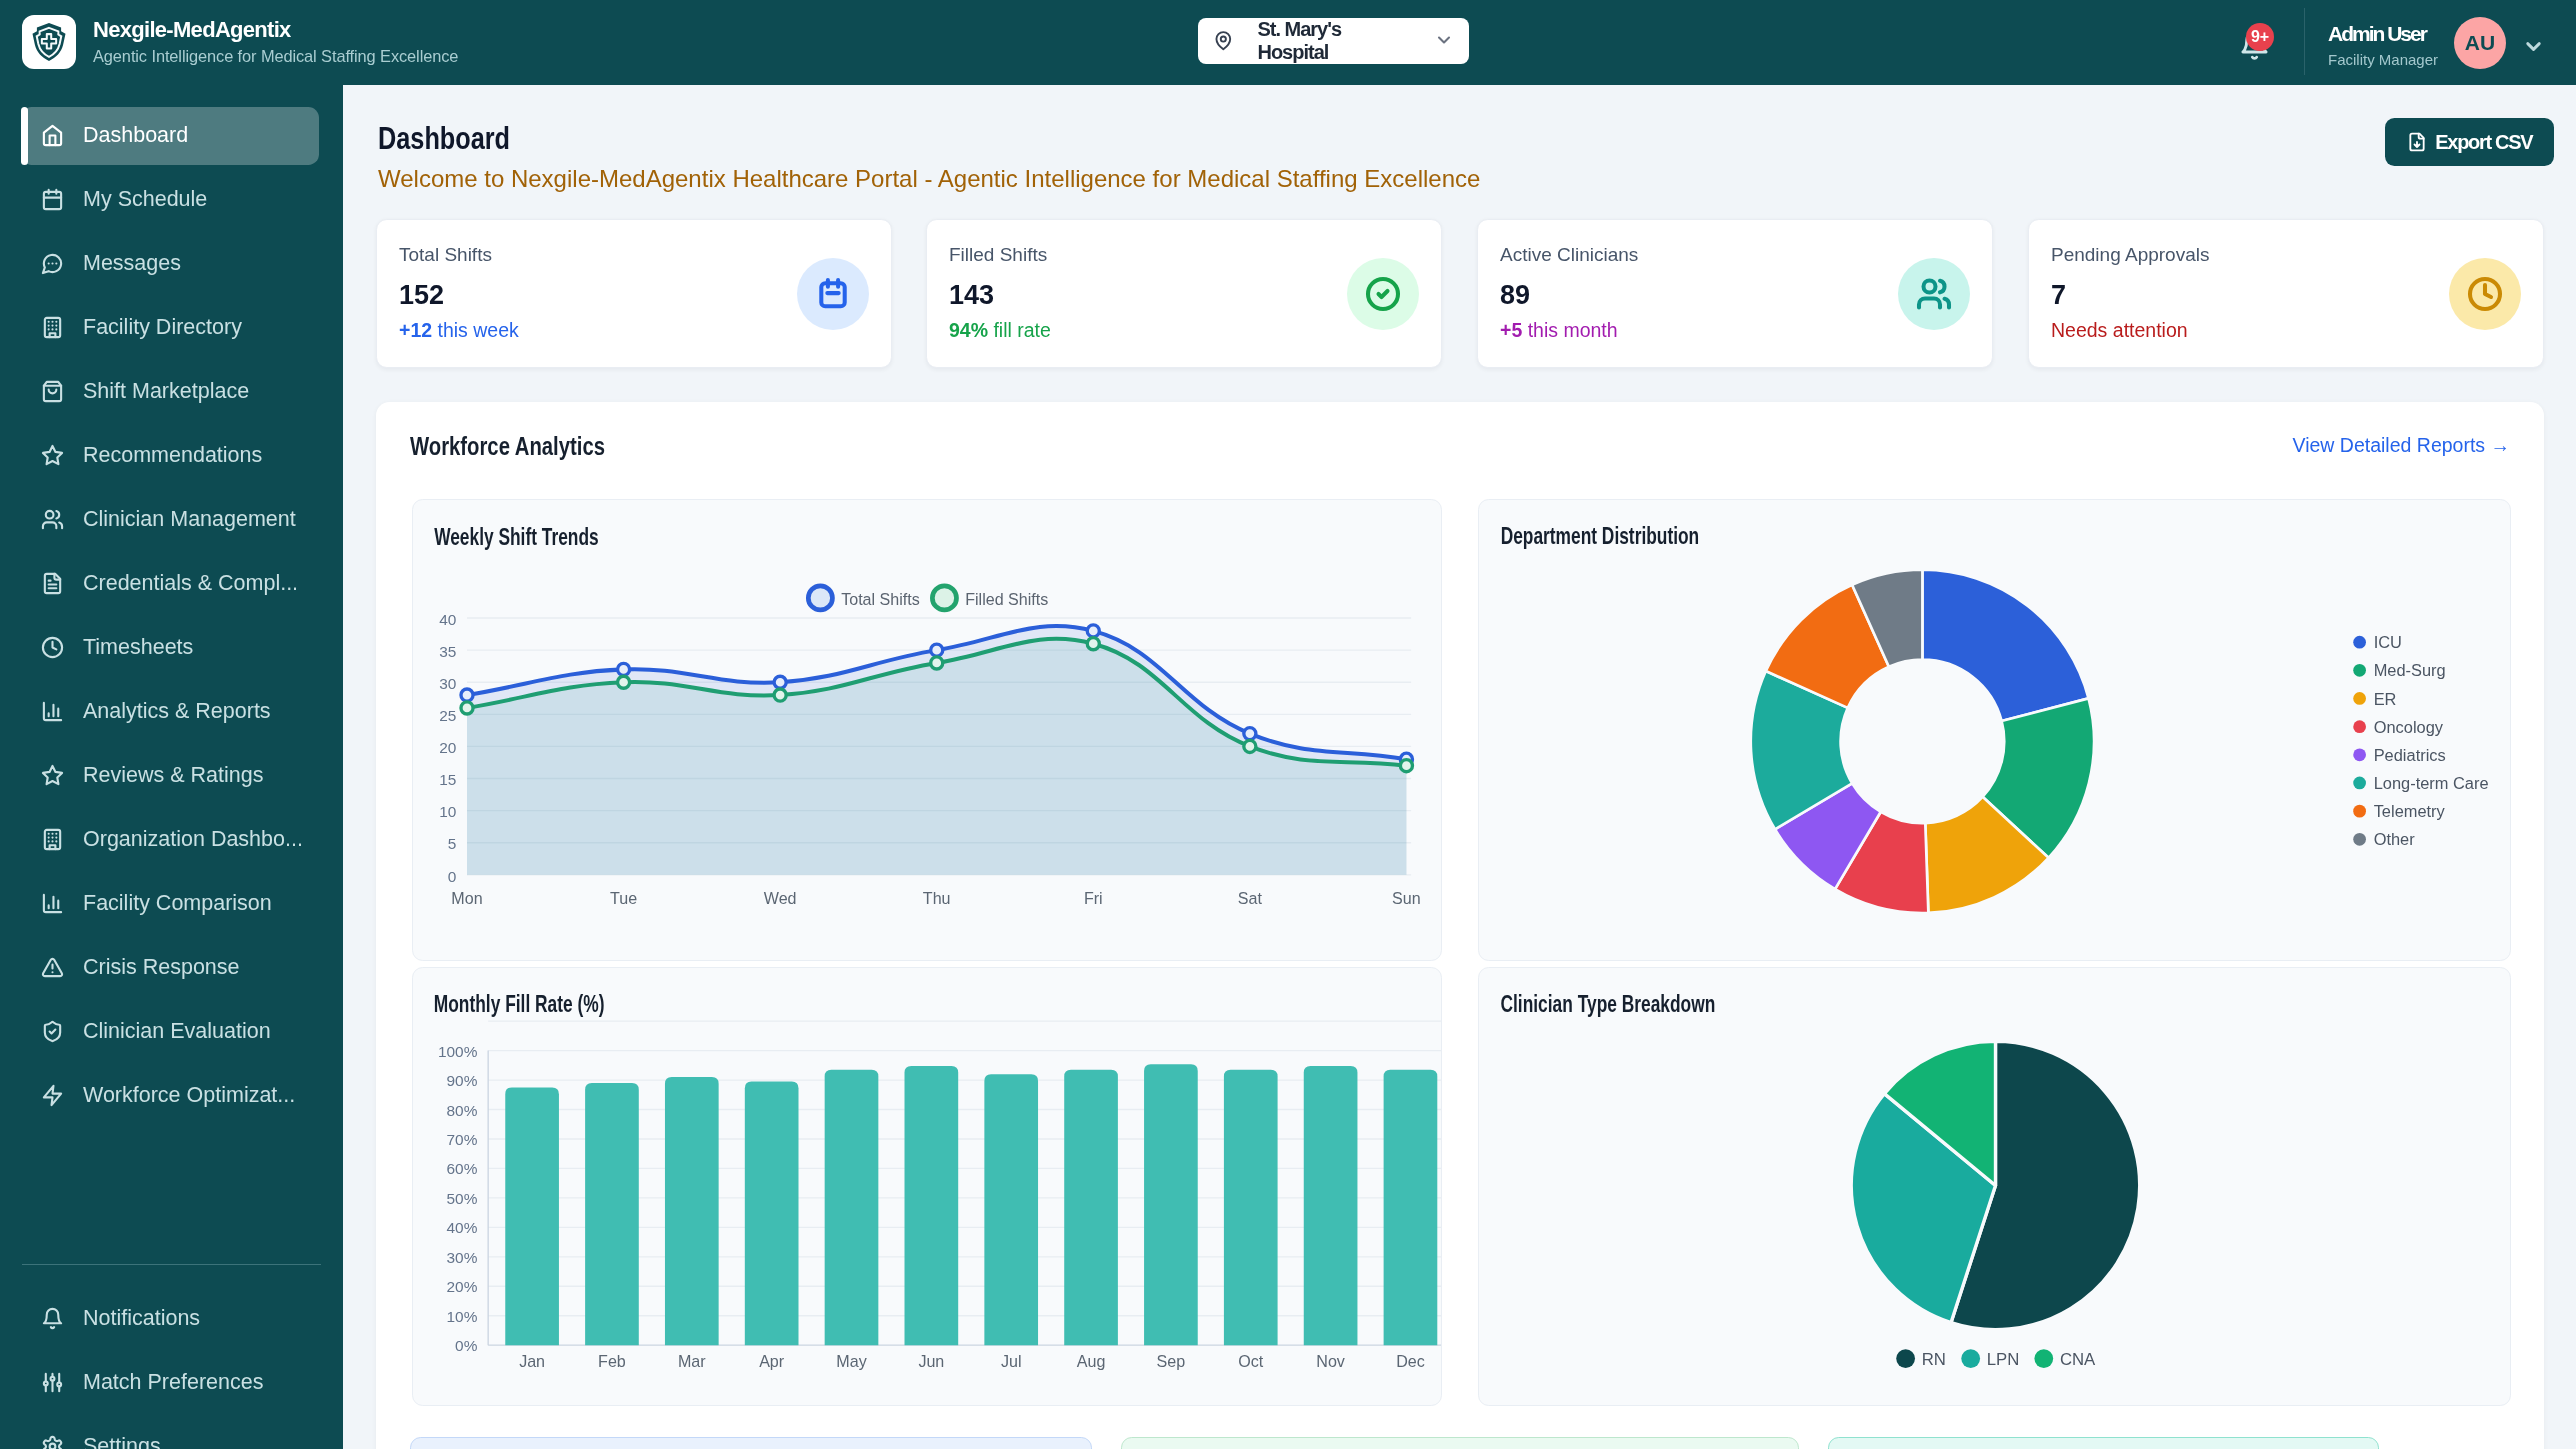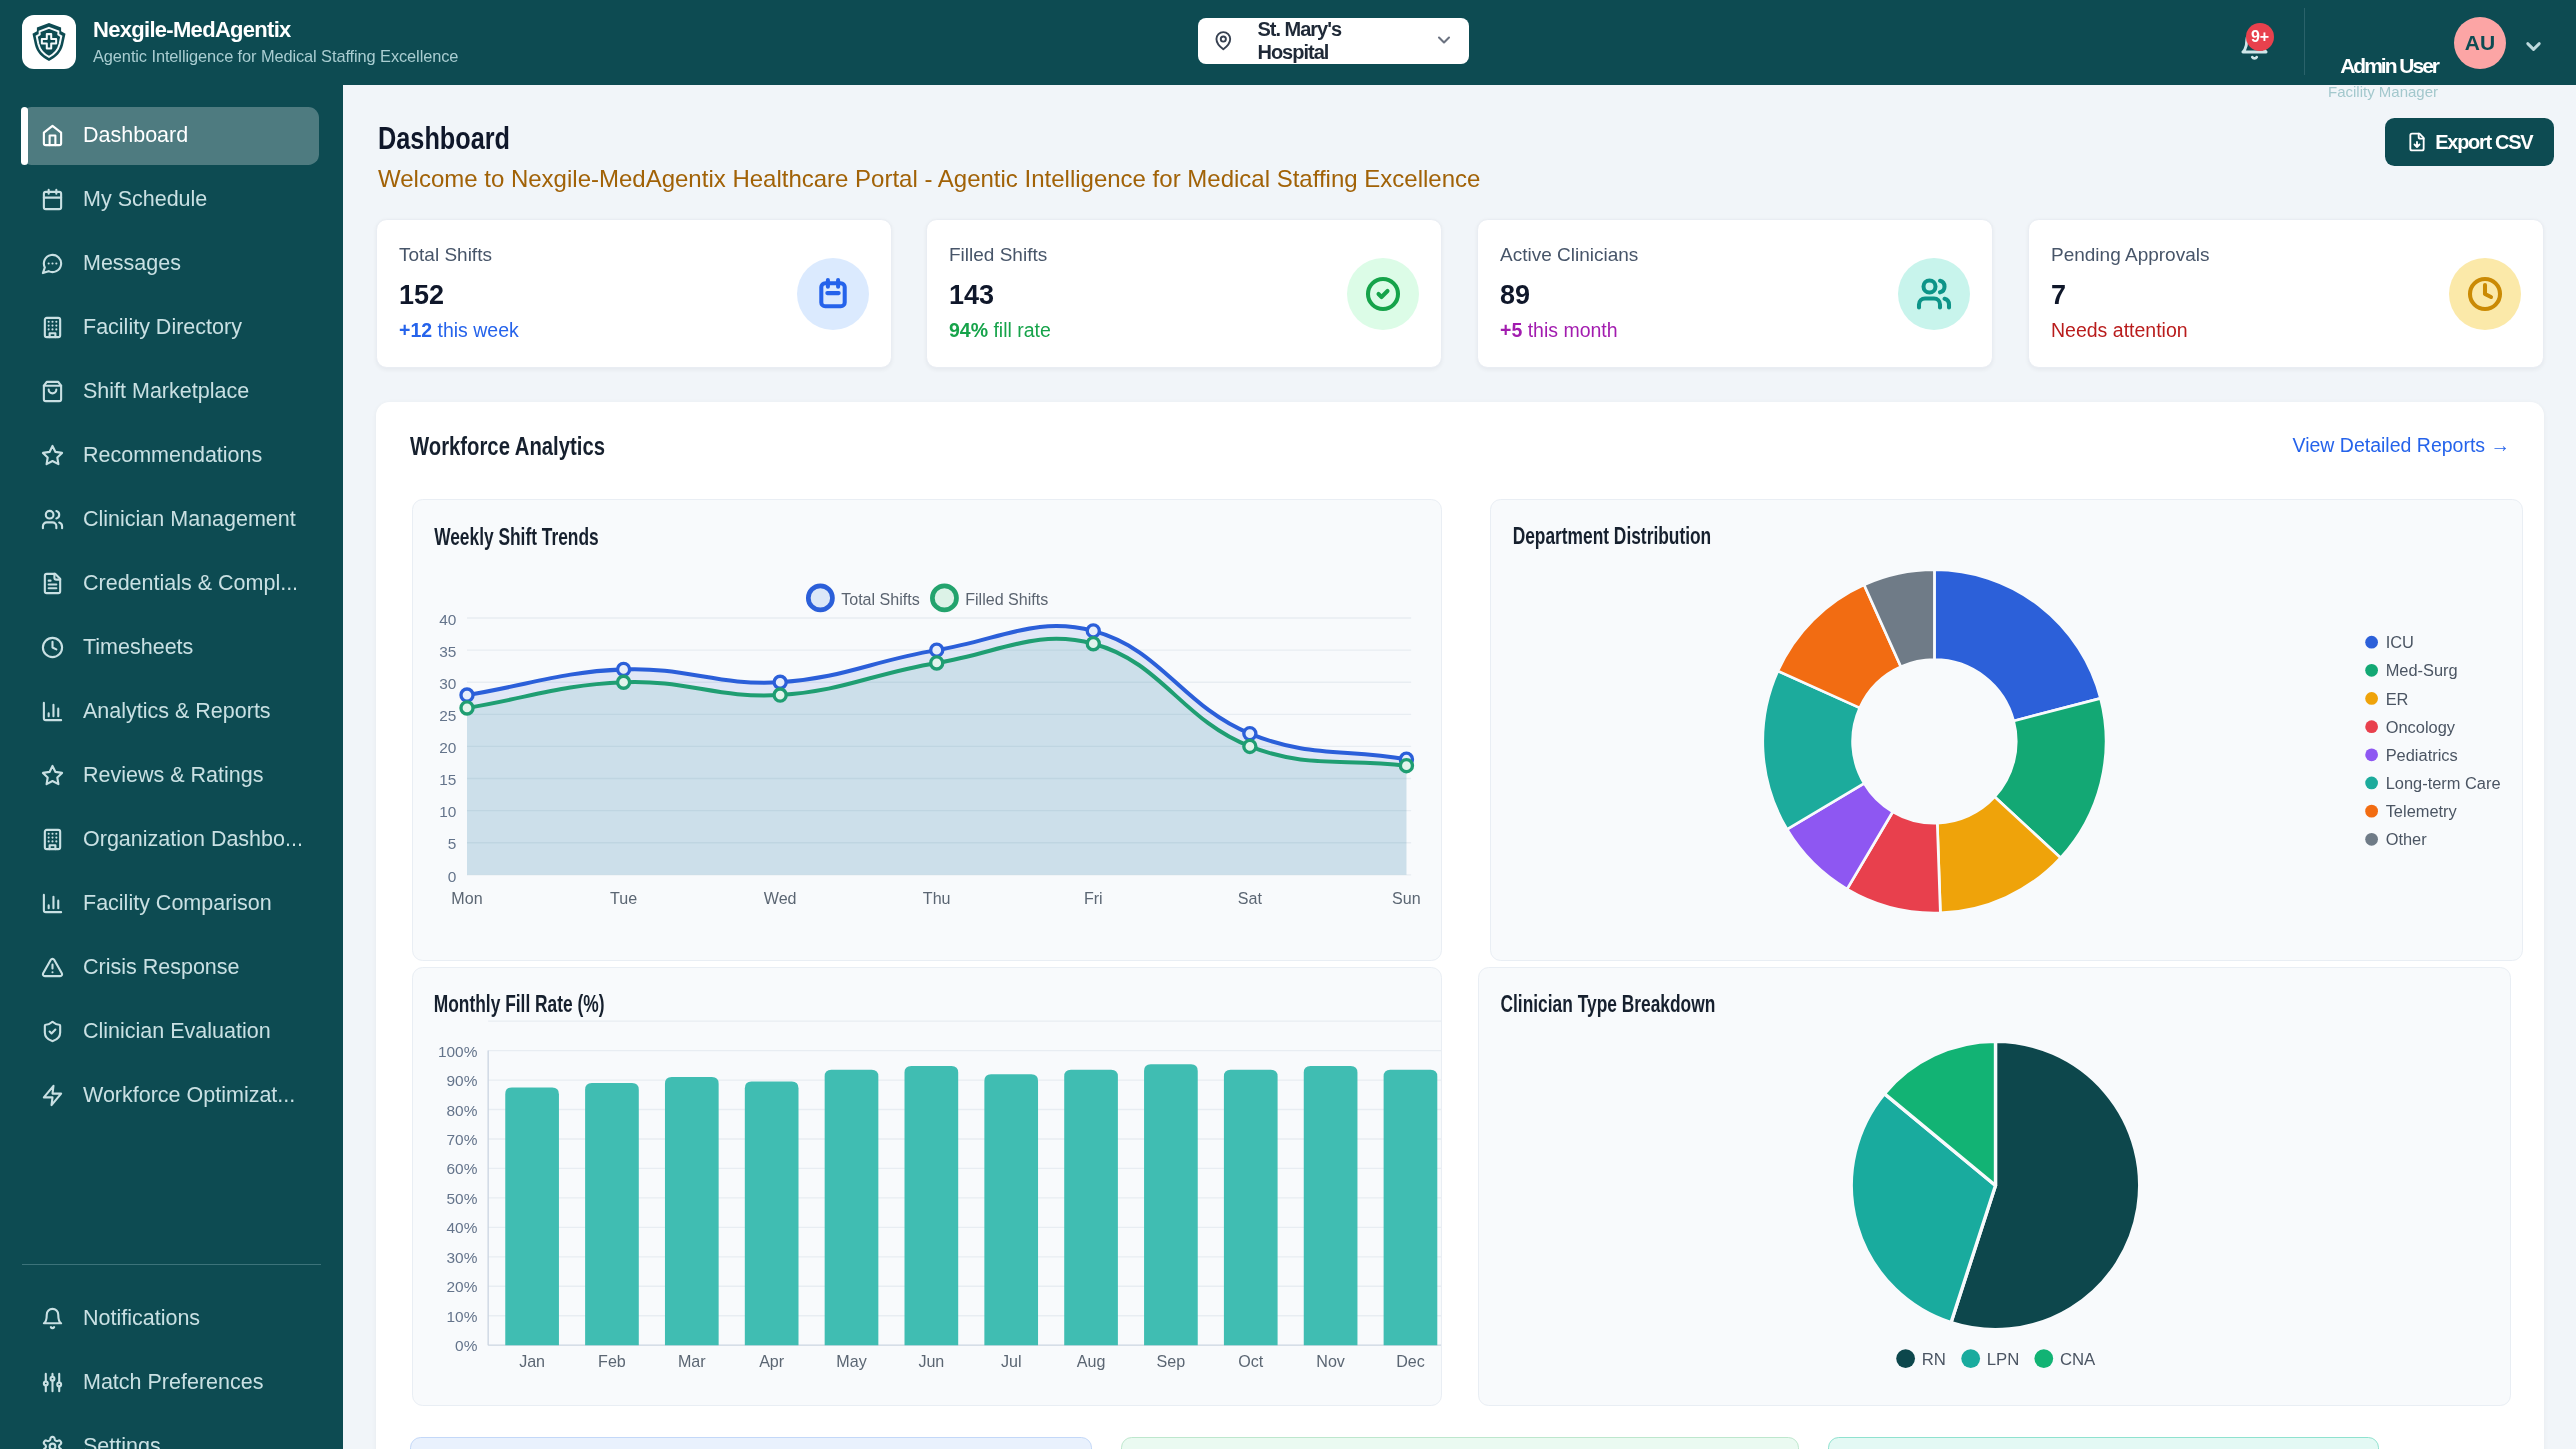--- a/index.html
+++ b/index.html
@@ -6,21 +6,21 @@
 
 #header { position:absolute; left:0; top:0; width:2576px; height:85px; background:#0d4b52; z-index:10; }
 #logo { position:absolute; left:21.5px; top:15.4px; width:54px; height:54px; background:#fff; border-radius:12px; display:flex; align-items:center; justify-content:center; }
 #htitle { position:absolute; left:93px; top:17px; font-size:22px; font-weight:700; color:#fff; letter-spacing:-0.7px; }
 #hsub { position:absolute; left:93px; top:47px; font-size:16.4px; color:#a9cdd1; letter-spacing:-0.1px; }
 #pill { position:absolute; left:1198px; top:18px; width:271px; height:46px; background:#fff; border-radius:8px; display:flex; align-items:center; padding:0 14.8px; gap:24px; }
 #pill .pt { font-size:20px; font-weight:700; color:#1f2937; letter-spacing:-1px; }
 #belldiv { position:absolute; left:2239px; top:29.5px; }
 #badge { position:absolute; left:2246px; top:23px; width:28px; height:28px; border-radius:50%; background:#e8414d; color:#fff; font-size:16px; font-weight:700; display:flex; align-items:center; justify-content:center; }
 #hdivider { position:absolute; left:2304px; top:8px; width:1.3px; height:67px; background:#2a626a; }
-#admin { position:absolute; left:2383px; top:22px; transform:translateX(-50%); text-align:right; white-space:nowrap;margin-top:32px; }
+#admin { position:absolute; left:2383px; top:22px; transform:translateX(-50%); text-align:left; white-space:nowrap; }
 #admin .a1 { font-size:21px; font-weight:700; color:#fff; letter-spacing:-2px; }
 #admin .a2 { font-size:15px; color:#a3c8cd; margin-top:5.4px; }
 #avatar { position:absolute; left:2454px; top:17px; width:52px; height:52px; border-radius:50%; background:#fca5a5; color:#0d4b52; font-size:21px; font-weight:700; display:flex; align-items:center; justify-content:center; }
 #hchev { position:absolute; left:2522px; top:35px; }
 
 #sidebar { position:absolute; left:0; top:85px; width:343px; height:1364px; background:#0d4b52; overflow:hidden; }
 .mitem { position:relative; width:298px; height:58px; margin:0 0 6px 21px; border-radius:10.7px; display:flex; align-items:center; gap:19px; padding-left:20px; color:#c9e0e3; font-size:21.5px; white-space:nowrap; }
 .mitem svg { flex:0 0 auto; }
 .mitem.active { background:rgba(255,255,255,0.27); color:#fff; }
 .mitem.active::before { content:""; position:absolute; left:0px; top:0; width:7.4px; height:58px; background:#fff; border-radius:5.4px; }
@@ -37,21 +37,21 @@
 .scard .sv { position:absolute; left:22px; top:60px; font-size:27px; font-weight:700; color:#0f172a; }
 .scard .ss { position:absolute; left:22px; top:99px; font-size:19.5px; }
 .scard .ss b { font-weight:700; }
 .scard .sic { position:absolute; right:22px; top:38px; width:72px; height:72px; border-radius:50%; display:flex; align-items:center; justify-content:center; }
 
 #panel { position:absolute; left:376px; top:402px; width:2168px; height:1275px; background:#fff; border-radius:13.4px; box-shadow:0 1.3px 5.4px rgba(15,23,42,0.05); }
 #ptitle { position:absolute; left:34px; top:29px; font-size:26px; font-weight:700; color:#16202e; transform:scaleX(0.78); transform-origin:left top; }
 #plink { position:absolute; right:34px; top:32px; font-size:19.5px; color:#2563eb; }
 .chartcard { position:absolute; background:#f8fafc; border:1.3px solid #e9eef4; border-radius:10.7px; }
 #cardA { left:36px; top:97px; width:1030px; height:462px; }
-#cardB { left:1102px; top:97px; width:1033px; height:462px;margin-left:12px; }
+#cardB { left:1102px; top:97px; width:1033px; height:462px; }
 #cardC { left:36px; top:565px; width:1030px; height:439px; }
 #cardD { left:1102px; top:565px; width:1033px; height:439px; }
 .ct { font-size:35px; font-weight:700; fill:#16202e; font-family:"Liberation Sans",sans-serif; }
 .lg { font-size:24px; fill:#5b6470; font-family:"Liberation Sans",sans-serif; }
 .ax { font-size:23px; fill:#64748b; font-family:"Liberation Sans",sans-serif; }
 .ax2 { font-size:24px; fill:#5b6673; font-family:"Liberation Sans",sans-serif; }
 .pl { font-size:25px; fill:#4b5563; font-family:"Liberation Sans",sans-serif; }
 .dl { font-size:24.5px; fill:#4b5563; font-family:"Liberation Sans",sans-serif; }
 .bcard { position:absolute; top:1035px; height:201px; border-radius:10.7px; }
 #bc1 { left:34px; width:682px; background:#e9f1fd; border:1.3px solid #c3d8f8; }

